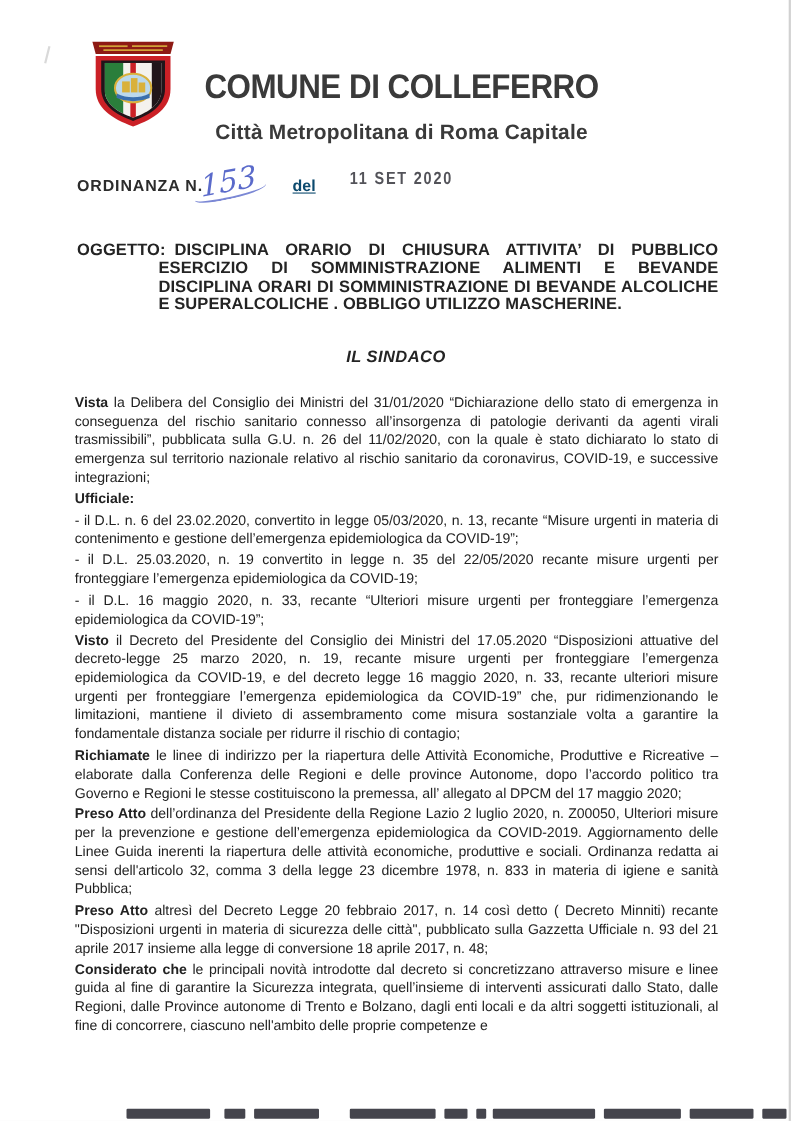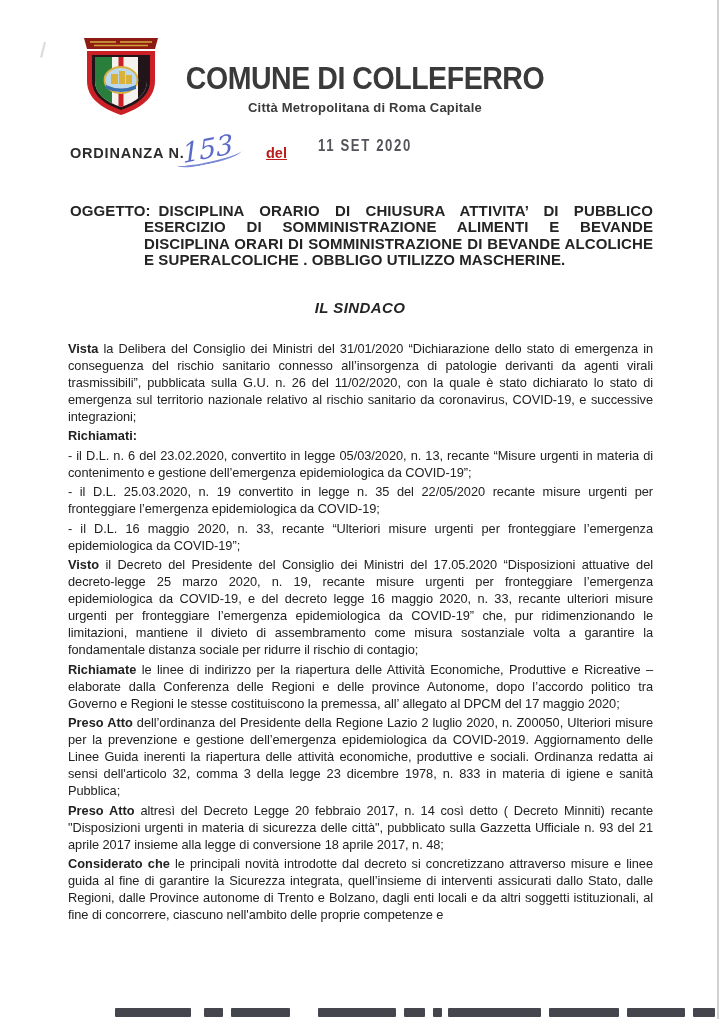--- a/index.html
+++ b/index.html
@@ -27,36 +27,36 @@
     background:var(--edge); opacity:.8;
   }
   .crest{ position:absolute; left:78px; top:35px; width:86px; height:84px; }
   .hdr{ padding-top:64px; margin-left:110px; width:510px; text-align:center; }
   .title{
     font-size:31px; font-weight:bold; color:var(--title_ink);
     letter-spacing:-0.5px; transform:scaleX(0.92); transform-origin:50% 50%;
     white-space:nowrap; line-height:30px;
   }
   .subtitle{
-    margin-top:6px; font-size:13px; font-weight:bold; color:var(--title_ink);
+    margin-top:16px; font-size:19px; font-weight:bold; color:var(--title_ink);
     letter-spacing:0.2px;
   }
   .ord-line{ position:relative; margin:22px 0 0 70px; height:30px; }
   .ord-label{ font-size:14.5px; font-weight:bold; letter-spacing:0.8px; color:#2c2c2c; position:absolute; left:0; top:8px;}
   .pen{
     position:absolute; left:112px; top:-4px;
     font-family:"DejaVu Serif",serif; font-style:italic;
     font-size:27px; color:var(--pen_blue);
     transform:rotate(-11deg) skewX(-8deg); opacity:.92;
   }
   .pen::after{
     content:""; position:absolute; left:-6px; right:-8px; bottom:0px; height:10px;
     border-bottom:2px solid var(--pen_blue); border-radius:0 0 60% 40%; opacity:.8;
   }
-  .del-label{ position:absolute; left:196px; top:8px; font-size:14.5px; font-weight:bold; color:#b91c1c;text-decoration:underline; }
+  .del-label{ position:absolute; left:196px; top:8px; font-size:14.5px; font-weight:bold; color:#0c4a6e;text-decoration:underline; }
   .stamp{
     position:absolute; left:248px; top:0px;
     font-size:16px; font-weight:bold; color:var(--stamp_gray);
     letter-spacing:2px; transform:scaleX(0.82); transform-origin:left center;
     white-space:nowrap; opacity:.92;
   }
   .subject{
     margin:36px 67px 0 70px; font-weight:bold; font-size:15px;
     line-height:16.4px; text-align:justify; color:#242424;
     padding-left:74px; text-indent:-74px; letter-spacing:0.1px;
@@ -128,21 +128,21 @@
     <span class="del-label">del</span>
     <span class="stamp">11 SET 2020</span>
   </div>
 
   <p class="subject"><b class="subj-label">OGGETTO:</b><span>DISCIPLINA ORARIO DI CHIUSURA  ATTIVITA’ DI PUBBLICO ESERCIZIO DI SOMMINISTRAZIONE ALIMENTI E BEVANDE  DISCIPLINA ORARI DI SOMMINISTRAZIONE DI BEVANDE ALCOLICHE E SUPERALCOLICHE . OBBLIGO UTILIZZO MASCHERINE.</span></p>
 
   <div class="sindaco">IL SINDACO</div>
 
   <div class="body-text">
       <p class="para"><b>Vista</b> la Delibera del Consiglio dei Ministri del 31/01/2020 “Dichiarazione dello stato di emergenza in conseguenza del rischio sanitario connesso all’insorgenza di patologie derivanti da agenti virali trasmissibili”, pubblicata sulla G.U. n. 26 del 11/02/2020, con la quale è stato dichiarato lo stato di emergenza sul territorio nazionale relativo al rischio sanitario da coronavirus, COVID-19, e successive integrazioni;</p>
-      <p class="para"><b>Richiamati:</b></p>
+      <p class="para"><b>Ufficiale:</b></p>
       <p class="para">- il D.L. n. 6 del 23.02.2020, convertito in legge 05/03/2020, n. 13, recante “Misure urgenti in materia di contenimento e gestione dell’emergenza epidemiologica da COVID-19”;</p>
       <p class="para">- il D.L. 25.03.2020, n. 19 convertito in legge n. 35 del 22/05/2020 recante misure urgenti per fronteggiare l’emergenza epidemiologica da COVID-19;</p>
       <p class="para">- il D.L. 16 maggio 2020, n. 33, recante “Ulteriori misure urgenti per fronteggiare l’emergenza epidemiologica da COVID-19”;</p>
       <p class="para"><b>Visto</b> il Decreto del Presidente del Consiglio dei Ministri del 17.05.2020 “Disposizioni attuative del decreto-legge 25 marzo 2020, n. 19, recante misure urgenti per fronteggiare l’emergenza epidemiologica da COVID-19, e del decreto legge 16 maggio 2020, n. 33, recante ulteriori misure urgenti per fronteggiare l’emergenza epidemiologica da COVID-19” che, pur ridimenzionando le limitazioni, mantiene il divieto di assembramento come misura sostanziale volta a garantire la fondamentale distanza sociale per ridurre il rischio di contagio;</p>
       <p class="para"><b>Richiamate</b> le linee di indirizzo per la riapertura delle Attività Economiche, Produttive e Ricreative – elaborate dalla Conferenza delle Regioni e delle province Autonome, dopo l’accordo politico tra Governo e Regioni le stesse costituiscono la premessa, all’ allegato al DPCM del 17 maggio 2020;</p>
       <p class="para"><b>Preso Atto</b> dell’ordinanza del Presidente della Regione Lazio 2 luglio 2020, n. Z00050, Ulteriori misure per la prevenzione e gestione dell’emergenza epidemiologica da COVID-2019. Aggiornamento delle Linee Guida inerenti la riapertura delle attività economiche, produttive e sociali. Ordinanza redatta ai sensi dell'articolo 32, comma 3 della legge 23 dicembre 1978, n. 833 in materia di igiene e sanità Pubblica;</p>
       <p class="para"><b>Preso Atto</b>  altresì del Decreto Legge 20 febbraio 2017, n. 14 così  detto ( Decreto Minniti) recante "Disposizioni urgenti in materia di sicurezza delle città", pubblicato sulla Gazzetta Ufficiale n. 93 del 21 aprile 2017 insieme alla legge di conversione 18 aprile 2017, n. 48;</p>
       <p class="para"><b>Considerato che</b> le principali novità introdotte dal decreto si concretizzano attraverso misure e linee guida al fine di garantire la Sicurezza integrata, quell’insieme di  interventi assicurati dallo Stato, dalle Regioni, dalle Province autonome di Trento e Bolzano, dagli enti locali e da altri soggetti istituzionali, al fine di concorrere, ciascuno nell'ambito delle proprie competenze e</p>
     </div>
 

